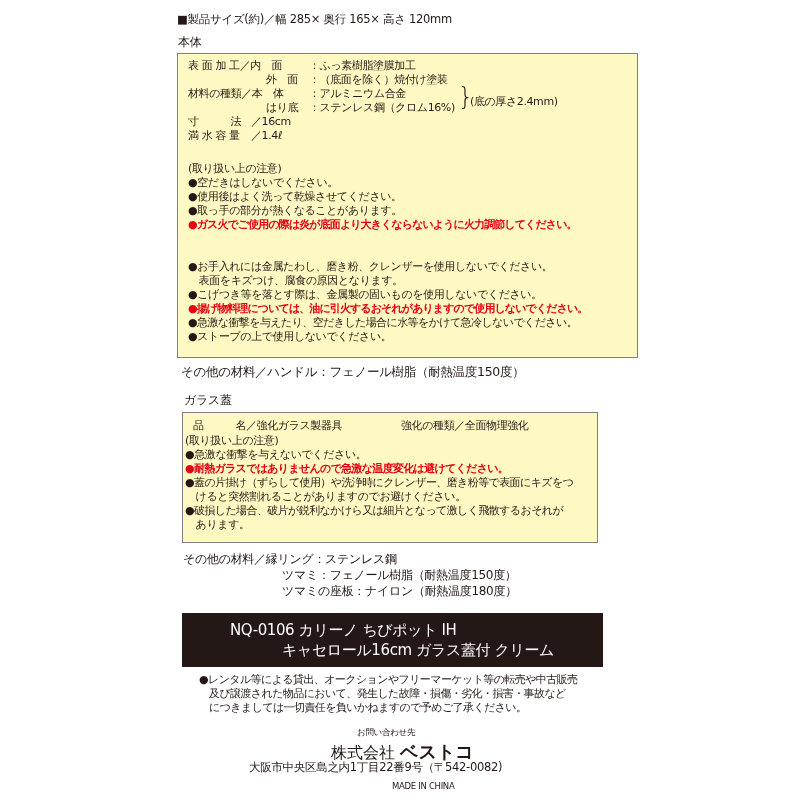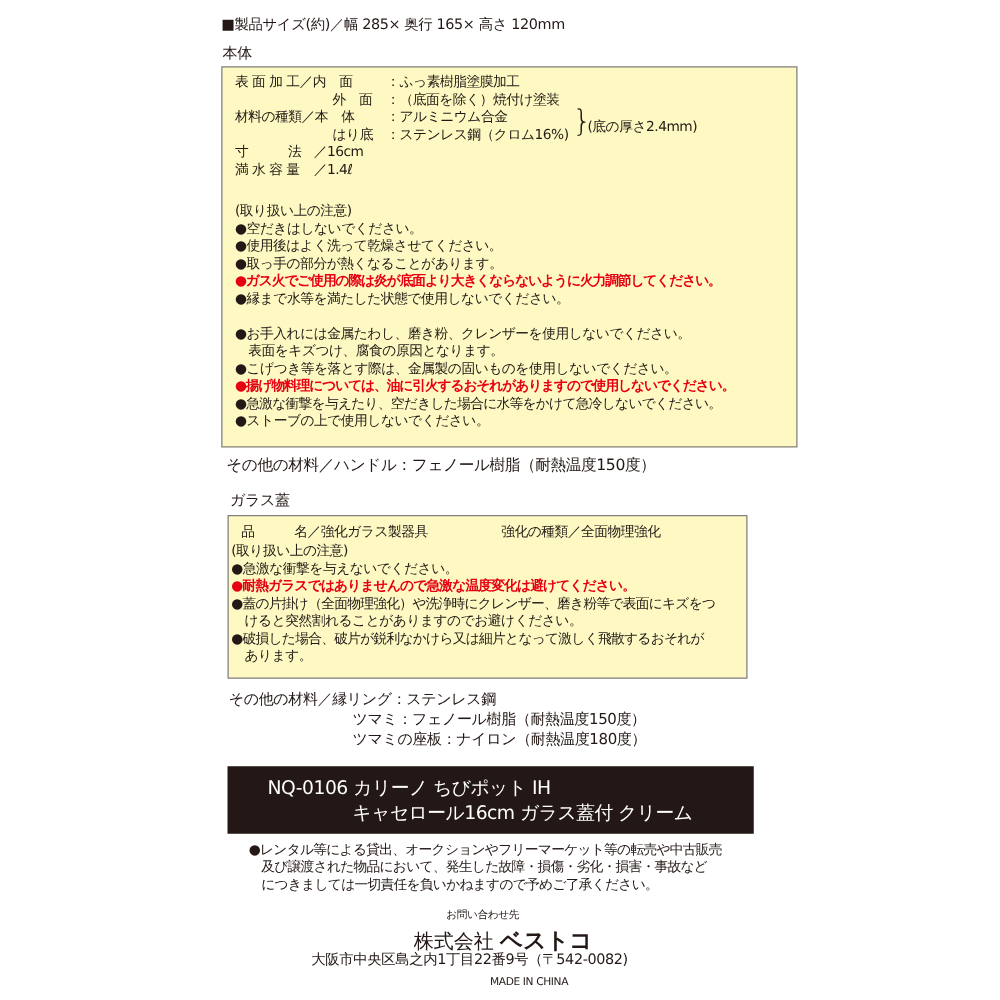--- a/index.html
+++ b/index.html
@@ -35,50 +35,49 @@
   <div class="row" style="left:10px; top:61px;">寸　　　法</div>
   <div class="row" style="left:73px; top:61px;">／16cm</div>
   <div class="row" style="left:10px; top:75px;">満 水 容 量</div>
   <div class="row" style="left:73px; top:75px;">／1.4ℓ</div>
 
   <div class="row" style="left:10px; top:108px;">(取り扱い上の注意)</div>
   <div class="row" style="left:10px; top:122px;">●空だきはしないでください。</div>
   <div class="row" style="left:10px; top:136px;">●使用後はよく洗って乾燥させてください。</div>
   <div class="row" style="left:10px; top:150px;">●取っ手の部分が熱くなることがあります。</div>
   <div class="row red" style="left:10px; top:164px; font-weight:bold; letter-spacing:-0.9px;">●ガス火でご使用の際は炎が底面より大きくならないように火力調節してください。</div>
-  <div class="row" style="left:10px; top:178px;">●縁まで水等を満たした状態で使用しないでください。</div>
   <div class="row" style="left:10px; top:206px;">●お手入れには金属たわし、磨き粉、クレンザーを使用しないでください。</div>
   <div class="row" style="left:10px; top:220px;">　表面をキズつけ、腐食の原因となります。</div>
   <div class="row" style="left:10px; top:234px;">●こげつき等を落とす際は、金属製の固いものを使用しないでください。</div>
   <div class="row red" style="left:10px; top:248px; font-weight:bold; letter-spacing:-0.9px;">●揚げ物料理については、油に引火するおそれがありますので使用しないでください。</div>
   <div class="row" style="left:10px; top:262px; letter-spacing:-0.6px;">●急激な衝撃を与えたり、空だきした場合に水等をかけて急冷しないでください。</div>
   <div class="row" style="left:10px; top:276px;">●ストーブの上で使用しないでください。</div>
 </div>
 
 <div class="abs t" style="left:181px; top:364px; font-size:12.5px; line-height:16px;">その他の材料／ハンドル：フェノール樹脂（耐熱温度150度）</div>
 
 <div class="abs t" style="left:184px; top:393px; font-size:12px;">ガラス蓋</div>
 <div class="box" style="left:182px; top:412px; width:416px; height:131px;">
   <div class="row" style="left:10px; top:6px;">品　　　名／強化ガラス製器具</div>
   <div class="row" style="left:218px; top:6px;">強化の種類／全面物理強化</div>
   <div class="row" style="left:2px; top:21px;">(取り扱い上の注意)</div>
   <div class="row" style="left:2px; top:35px;">●急激な衝撃を与えないでください。</div>
   <div class="row red" style="left:2px; top:49px; font-weight:bold; letter-spacing:-0.7px;">●耐熱ガラスではありませんので急激な温度変化は避けてください。</div>
-  <div class="row" style="left:2px; top:63px; letter-spacing:-0.6px;">●蓋の片掛け（全面物理強化）や洗浄時にクレンザー、磨き粉等で表面にキズをつ</div>
+  <div class="row" style="left:2px; top:63px; letter-spacing:-0.6px;">●蓋の片掛け（ずらして使用）や洗浄時にクレンザー、磨き粉等で表面にキズをつ</div>
   <div class="row" style="left:2px; top:77px;">　けると突然割れることがありますのでお避けください。</div>
   <div class="row" style="left:2px; top:91px; letter-spacing:-0.6px;">●破損した場合、破片が鋭利なかけら又は細片となって激しく飛散するおそれが</div>
   <div class="row" style="left:2px; top:105px;">　あります。</div>
 </div>
 
 <div class="abs t" style="left:183px; top:551px; font-size:12px; line-height:16px;">その他の材料／縁リング：ステンレス鋼</div>
 <div class="abs t" style="left:282px; top:567px; font-size:12px; line-height:16px;">ツマミ：フェノール樹脂（耐熱温度150度）</div>
 <div class="abs t" style="left:282px; top:583px; font-size:12px; line-height:16px;">ツマミの座板：ナイロン（耐熱温度180度）</div>
 
 <div class="banner">
-  <div class="l" style="left:32px; top:8px;">NQ-0106 カリーノ ちびポット IH</div>
+  <div class="l" style="left:48px; top:8px;">NQ-0106 カリーノ ちびポット IH</div>
   <div class="l" style="left:100px; top:28px;">キャセロール16cm ガラス蓋付 クリーム</div>
 </div>
 
 <div class="abs t" style="left:199px; top:673px; letter-spacing:-0.6px;">●レンタル等による貸出、オークションやフリーマーケット等の転売や中古販売</div>
 <div class="abs t" style="left:209px; top:687px; letter-spacing:-0.6px;">及び譲渡された物品において、発生した故障・損傷・劣化・損害・事故など</div>
 <div class="abs t" style="left:209px; top:701px; letter-spacing:-0.6px;">につきましては一切責任を負いかねますので予めご了承ください。</div>
 
 <div class="abs t" style="left:357px; top:727px; font-size:8.5px; line-height:10px;">お問い合わせ先</div>
 <div class="abs" style="left:331px; top:740px; white-space:nowrap;">
   <span style="font-size:16px;">株式会社</span>

